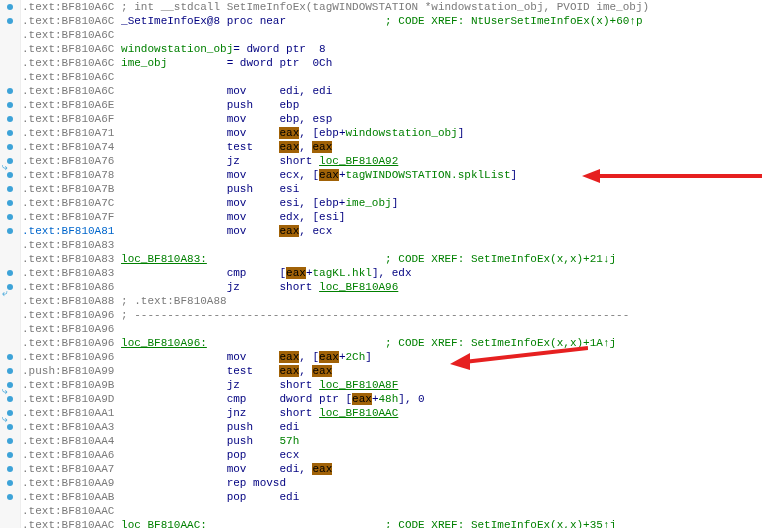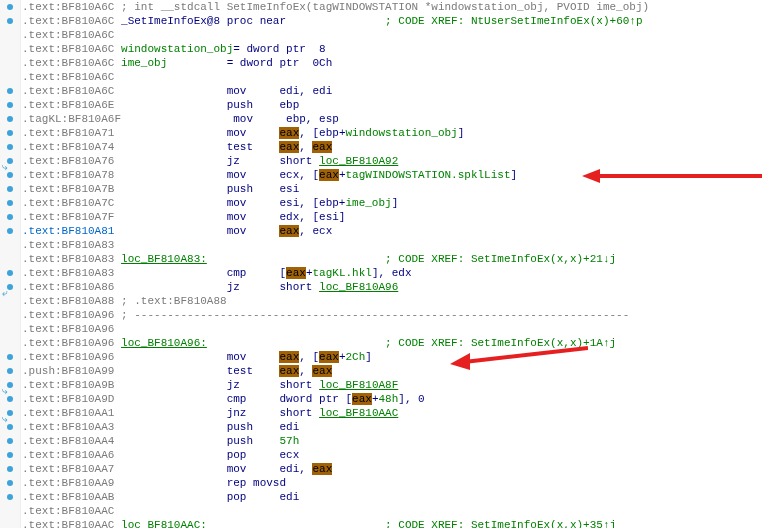--- a/index.html
+++ b/index.html
@@ -104,21 +104,21 @@
     <div class="arrow-gutter" style="top: 413px; left: 2px;">⤷</div>
   </div>
 <div class="code" id="code"><span class="addr">.text:BF810A6C</span> <span class="comment">; int __stdcall SetImeInfoEx(tagWINDOWSTATION *windowstation_obj, PVOID ime_obj)</span>
 <span class="addr">.text:BF810A6C</span> <span class="proc">_SetImeInfoEx@8 </span><span class="op">proc near</span><span class="xref">               ; CODE XREF: NtUserSetImeInfoEx(x)+60↑p</span>
 <span class="addr">.text:BF810A6C</span> 
 <span class="addr">.text:BF810A6C</span> <span class="green">windowstation_obj</span><span class="op">= dword ptr  8</span>
 <span class="addr">.text:BF810A6C</span> <span class="green">ime_obj         </span><span class="op">= dword ptr  0Ch</span>
 <span class="addr">.text:BF810A6C</span> 
 <span class="addr">.text:BF810A6C</span> <span class="op">                mov     edi, edi</span>
 <span class="addr">.text:BF810A6E</span> <span class="op">                push    ebp</span>
-<span class="addr">.tagKL:BF810A6F</span> <span class="op">                mov     ebp, esp</span>
+<span class="addr">.text:BF810A6F</span> <span class="op">                mov     ebp, esp</span>
 <span class="addr">.text:BF810A71</span> <span class="op">                mov     </span><span class="hl">eax</span><span class="op">, [ebp+</span><span class="green">windowstation_obj</span><span class="op">]</span>
 <span class="addr">.text:BF810A74</span> <span class="op">                test    </span><span class="hl">eax</span><span class="op">, </span><span class="hl">eax</span>
 <span class="addr">.text:BF810A76</span> <span class="op">                jz      short </span><span class="loc">loc_BF810A92</span>
 <span class="addr">.text:BF810A78</span> <span class="op">                mov     ecx, [</span><span class="hl">eax</span><span class="op">+</span><span class="green">tagWINDOWSTATION.spklList</span><span class="op">]</span>
 <span class="addr">.text:BF810A7B</span> <span class="op">                push    esi</span>
 <span class="addr">.text:BF810A7C</span> <span class="op">                mov     esi, [ebp+</span><span class="green">ime_obj</span><span class="op">]</span>
 <span class="addr">.text:BF810A7F</span> <span class="op">                mov     edx, [esi]</span>
 <span class="blue-addr">.text:BF810A81</span> <span class="op">                mov     </span><span class="hl">eax</span><span class="op">, ecx</span>
 <span class="addr">.text:BF810A83</span> 
 <span class="addr">.text:BF810A83</span> <span class="loc">loc_BF810A83:</span><span class="xref">                           ; CODE XREF: SetImeInfoEx(x,x)+21↓j</span>

